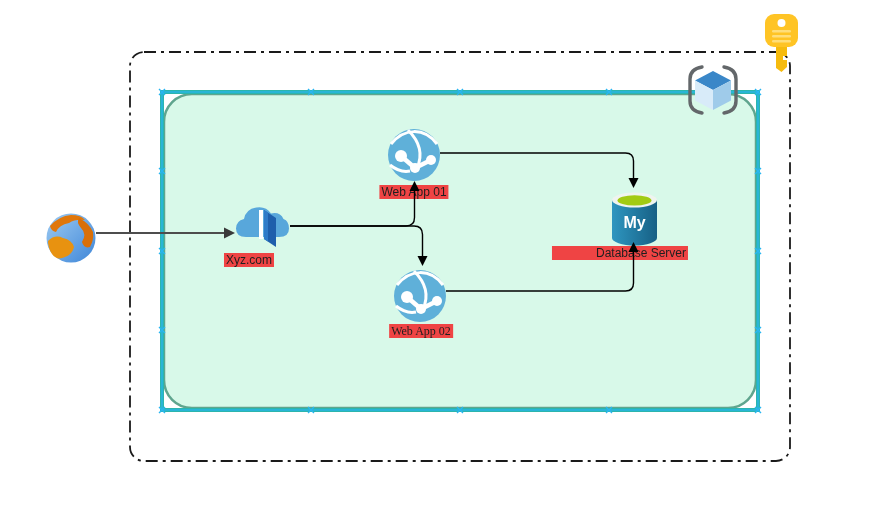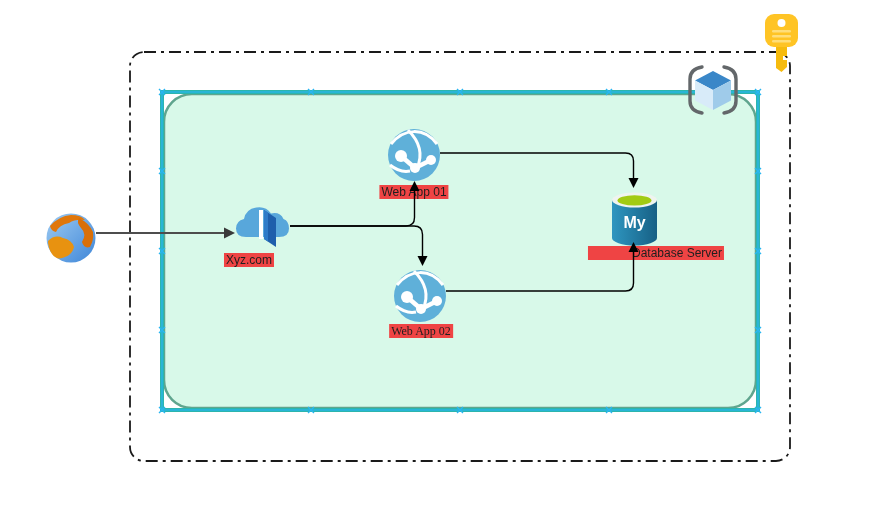--- a/index.html
+++ b/index.html
@@ -113,21 +113,21 @@
       <polygon points="26,7 44,16.5 26,26 8,16.5" fill="#3A87C8"></polygon>
       <polygon points="8,16.5 26,26 26,46 8,36.5" fill="#D8EBF9"></polygon>
       <polygon points="44,16.5 26,26 26,46 44,36.5" fill="#9FCBEA"></polygon>
     </g>
   </svg>
 
   <div class="labels">
     <div class="node-label" style="left:249px;top:253px;">Xyz.com</div>
     <div class="node-label" style="left:414px;top:185px;">Web App 01</div>
     <div class="node-label" style="left:421px;top:324px;font-family:Liberation Serif, serif;">Web App 02</div>
-    <div class="node-label" style="left:656px;top:246px;padding-left:44px;">Database Server</div>
+    <div class="node-label" style="left:620px;top:246px;padding-left:44px;">Database Server</div>
   </div>
 
   <svg class="layer wires" width="895" height="527" viewBox="0 0 895 527">
 
     <g>
       <path d="M 96,233 H 224" stroke="#4D4D4D" stroke-width="2" fill="none"></path>
       <polygon points="235,233 224,227.5 224,238.5" fill="#3A3A3A"></polygon>
     </g>
 
     <g>

